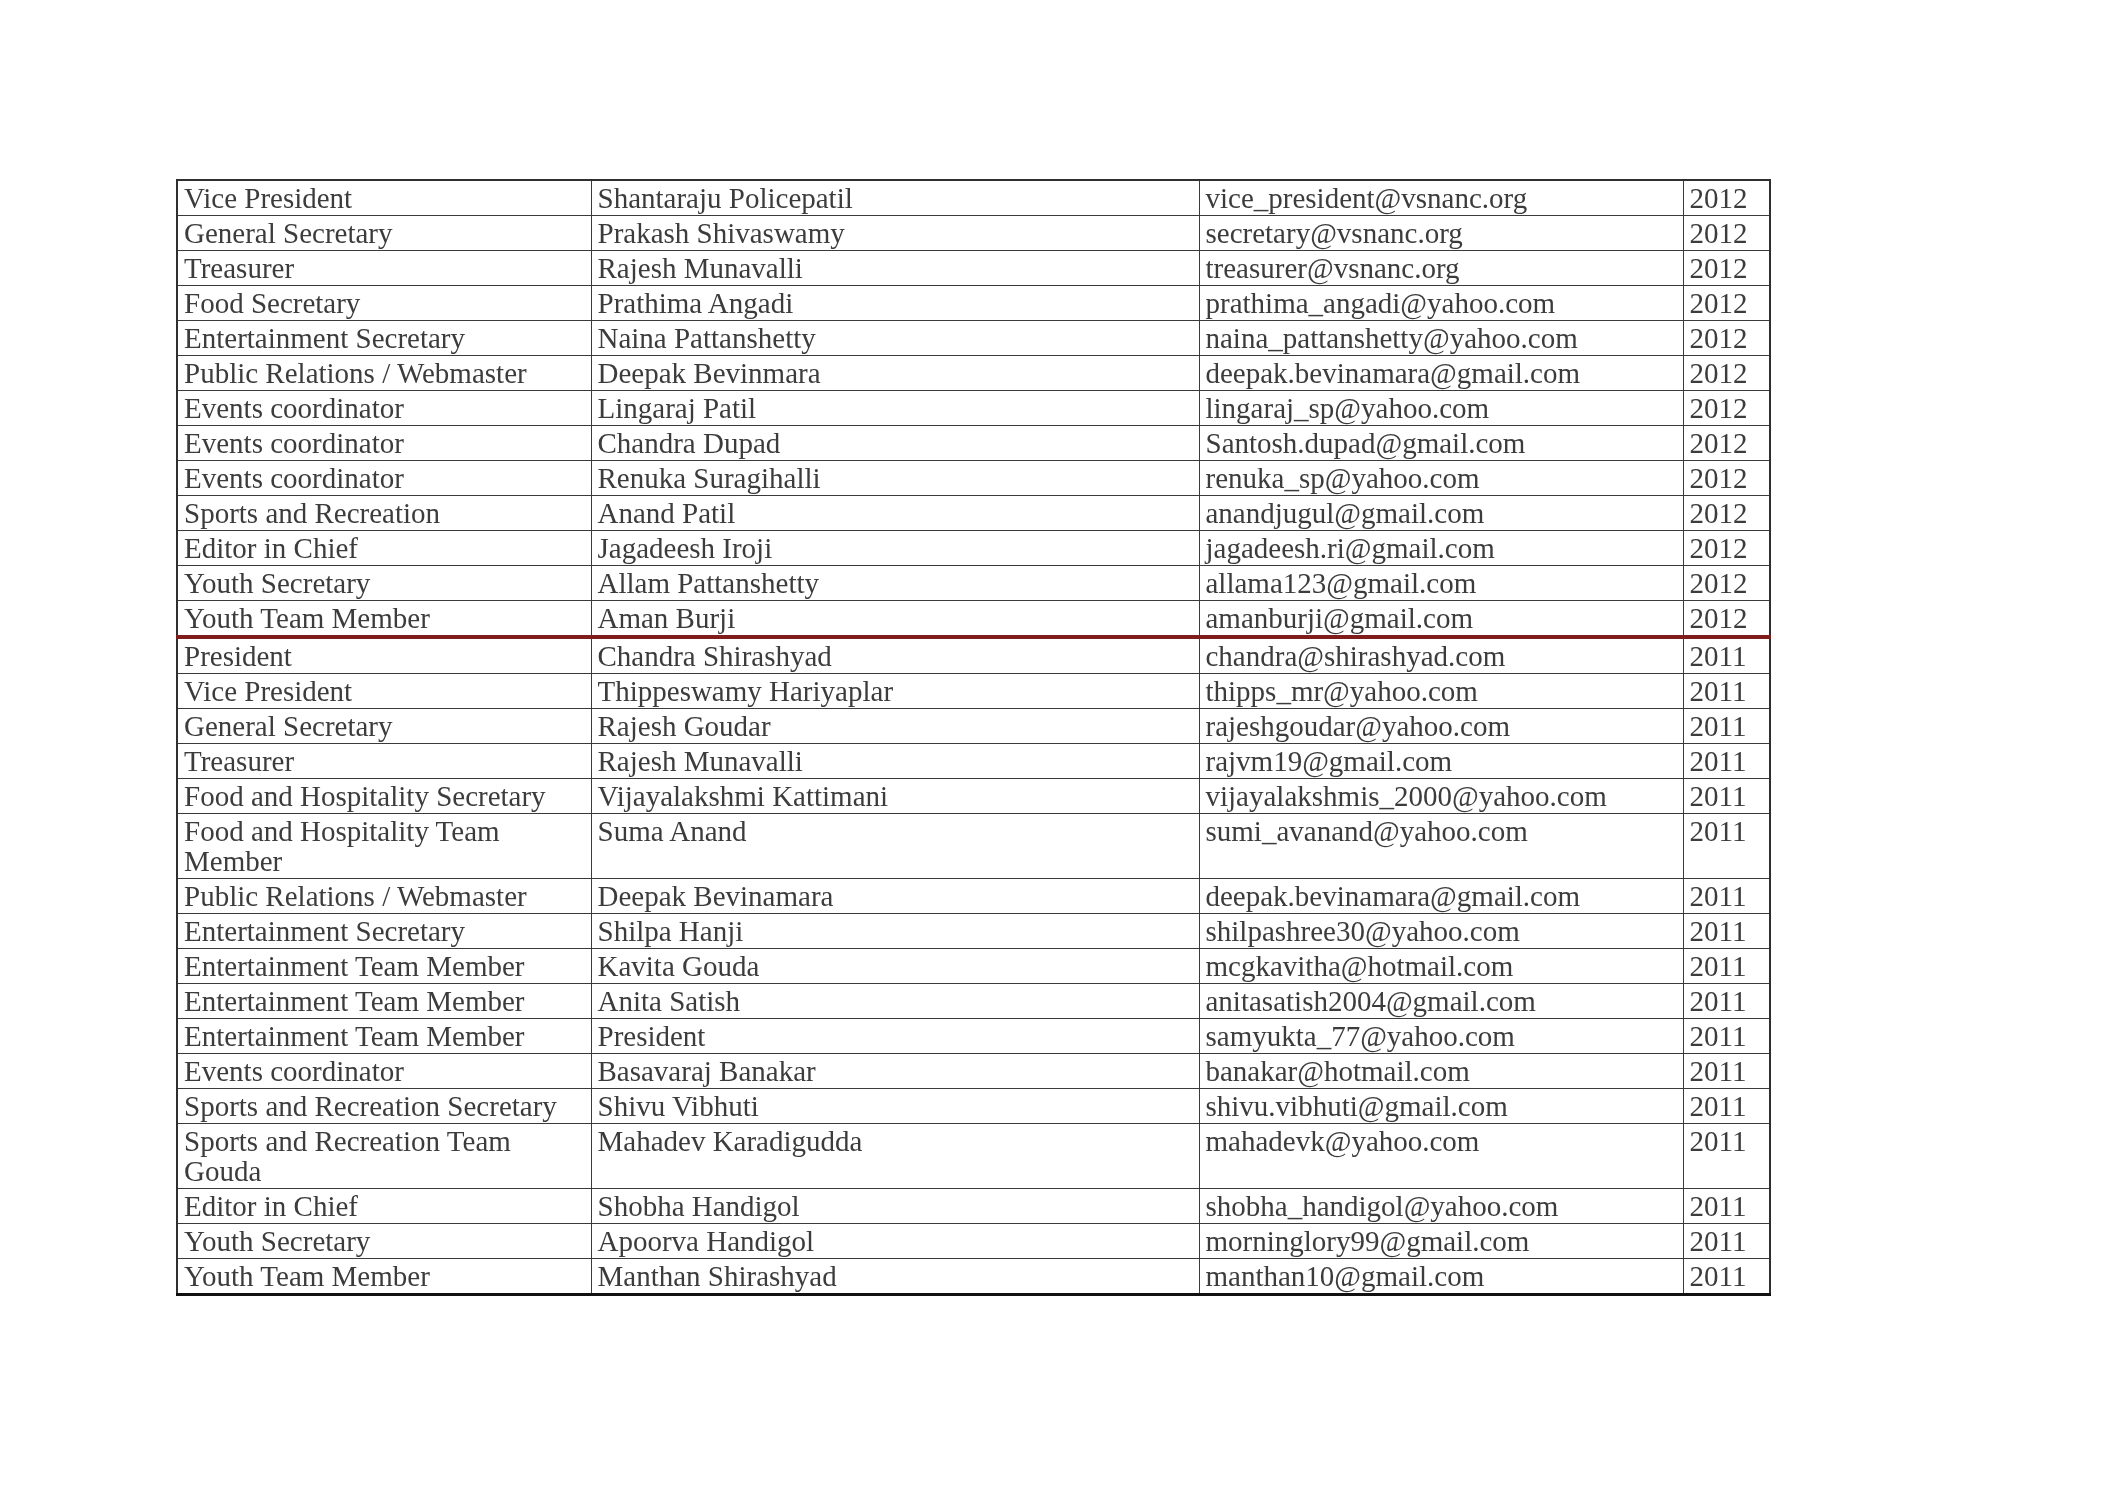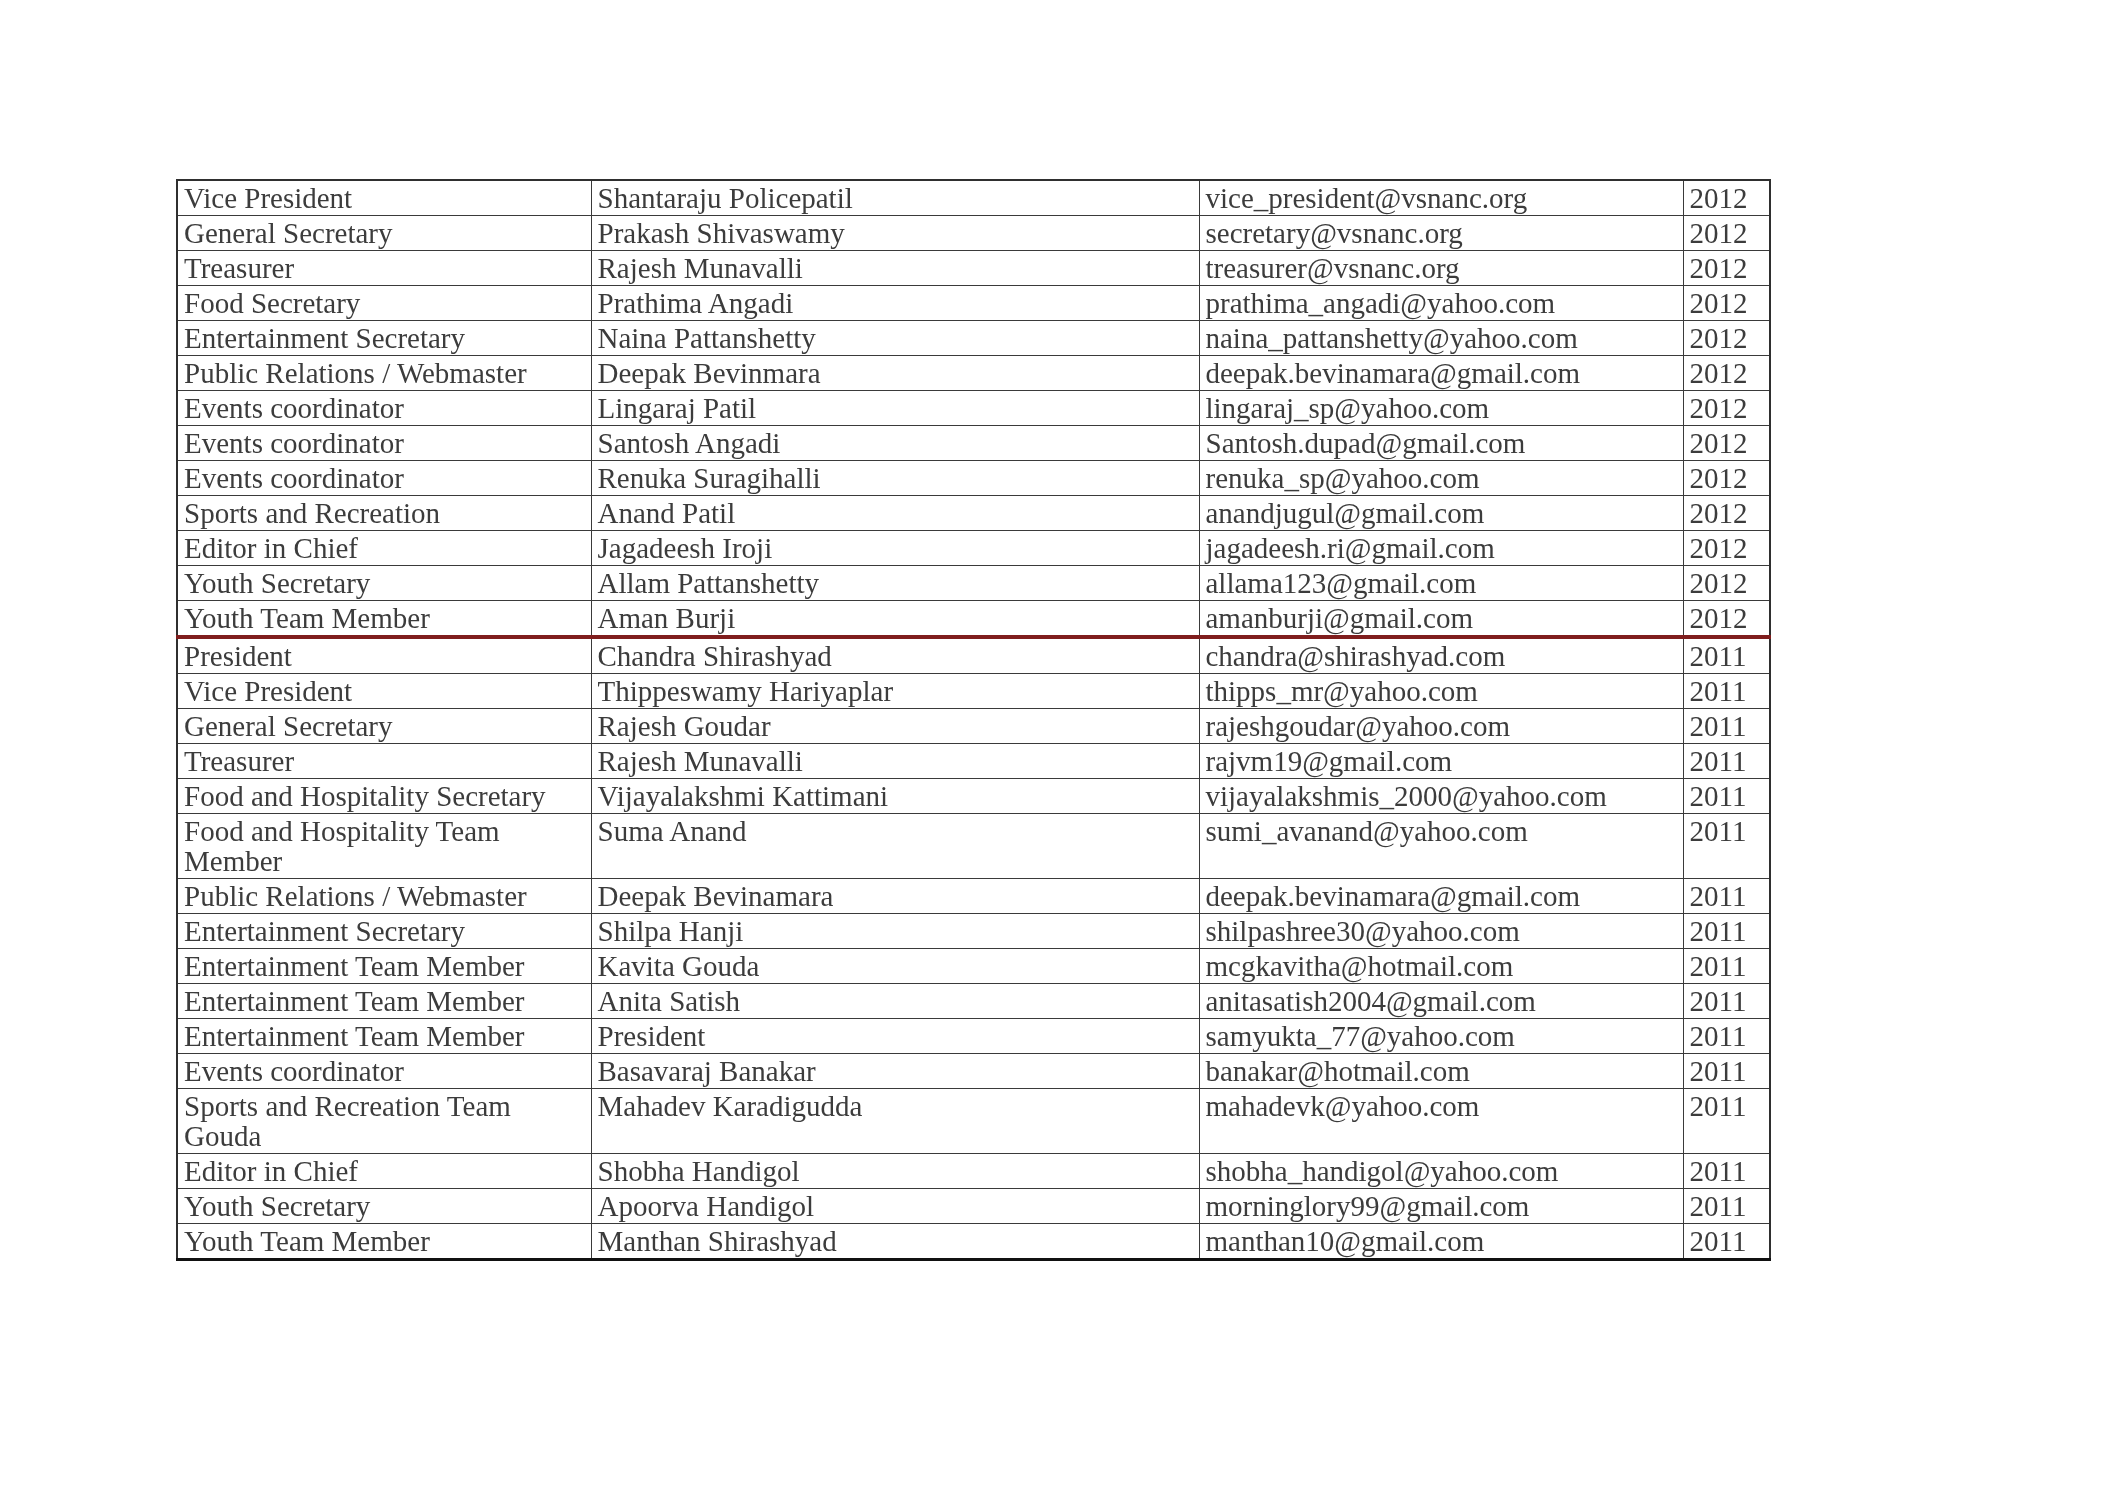--- a/index.html
+++ b/index.html
@@ -98,21 +98,21 @@
           <td>2012</td>
         </tr>
         <tr>
           <td>Events coordinator</td>
           <td>Lingaraj Patil</td>
           <td>lingaraj_sp@yahoo.com</td>
           <td>2012</td>
         </tr>
         <tr>
           <td>Events coordinator</td>
-          <td>Santosh Angadi</td>
+          <td>Chandra Dupad</td>
           <td>Santosh.dupad@gmail.com</td>
           <td>2012</td>
         </tr>
         <tr>
           <td>Events coordinator</td>
           <td>Renuka Suragihalli</td>
           <td>renuka_sp@yahoo.com</td>
           <td>2012</td>
         </tr>
         <tr>
@@ -204,20 +204,26 @@
         <tr>
           <td>Entertainment Team Member</td>
           <td>President</td>
           <td>samyukta_77@yahoo.com</td>
           <td>2011</td>
         </tr>
         <tr>
           <td>Events coordinator</td>
           <td>Basavaraj Banakar</td>
           <td>banakar@hotmail.com</td>
+          <td>2011</td>
+        </tr>
+        <tr>
+          <td>Sports and Recreation Secretary</td>
+          <td>Shivu Vibhuti</td>
+          <td>shivu.vibhuti@gmail.com</td>
           <td>2011</td>
         </tr>
         <tr>
           <td>Sports and Recreation Team Gouda</td>
           <td>Mahadev Karadigudda</td>
           <td>mahadevk@yahoo.com</td>
           <td>2011</td>
         </tr>
         <tr>
           <td>Editor in Chief</td>

